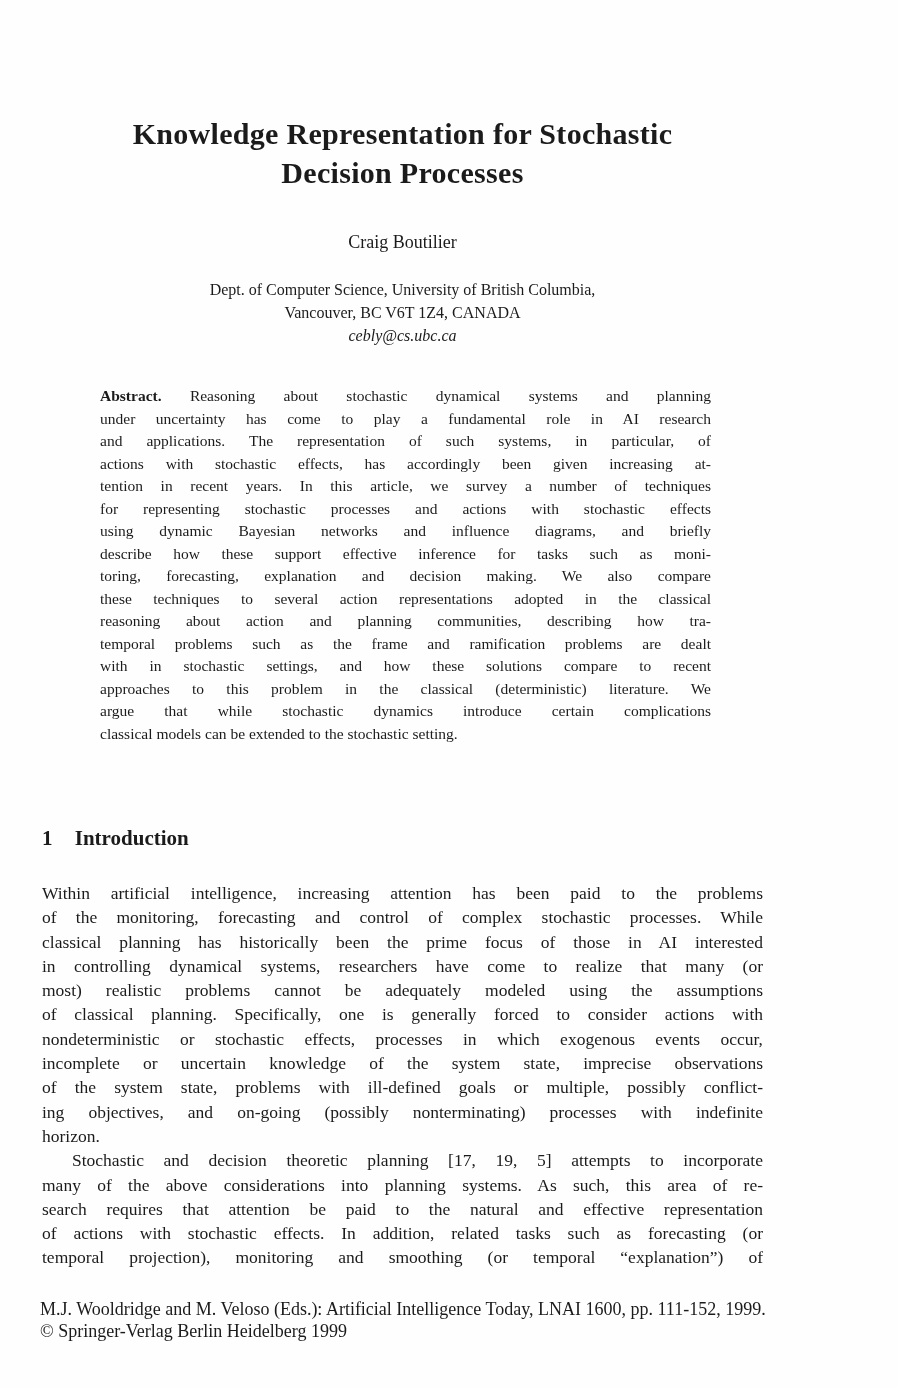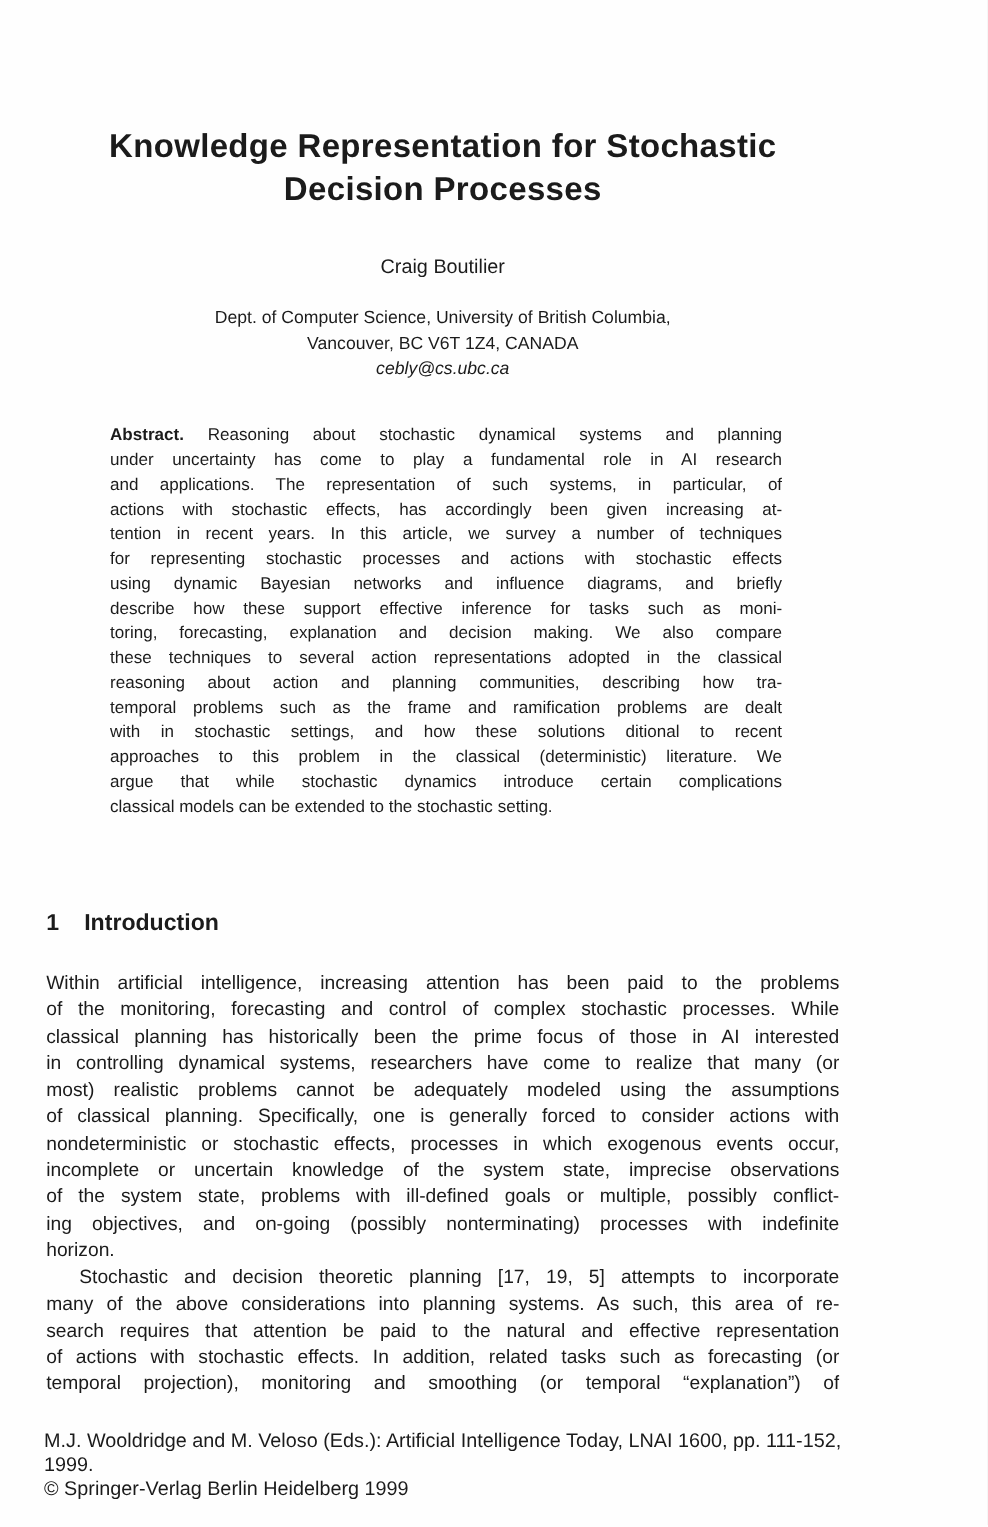--- a/index.html
+++ b/index.html
@@ -3,21 +3,21 @@
 <meta charset="utf-8">
 <style>
   * { margin: 0; padding: 0; box-sizing: border-box; }
   html, body { background: #e8e8e8; }
   .page {
     position: relative;
     width: 898px;
     height: 1388px;
     background: #fefefe;
     color: #1b1b1b;
-    font-family: Liberation Sans, sans-serif;
+    font-family: Liberation Serif, serif;
     padding: 114px 135px 0 42px;
     overflow: hidden;
   }
   
   .title {
     width: 721px;
     text-align: center;
     font-size: 30px;
     font-weight: bold;
     line-height: 39px;
@@ -112,21 +112,21 @@
         <div>and applications. The representation of such systems, in particular, of</div>
         <div>actions with stochastic effects, has accordingly been given increasing at-</div>
         <div>tention in recent years. In this article, we survey a number of techniques</div>
         <div>for representing stochastic processes and actions with stochastic effects</div>
         <div>using dynamic Bayesian networks and influence diagrams, and briefly</div>
         <div>describe how these support effective inference for tasks such as moni-</div>
         <div>toring, forecasting, explanation and decision making. We also compare</div>
         <div>these techniques to several action representations adopted in the classical</div>
         <div>reasoning about action and planning communities, describing how tra-</div>
         <div>temporal problems such as the frame and ramification problems are dealt</div>
-        <div>with in stochastic settings, and how these solutions ditional to recent</div>
+        <div>with in stochastic settings, and how these solutions compare to recent</div>
         <div>approaches to this problem in the classical (deterministic) literature. We</div>
         <div>argue that while stochastic dynamics introduce certain complications</div>
         <div>classical models can be extended to the stochastic setting.</div>
       </div>
   </div>
 
   <h2 class="section-heading">
     <span class="sec-num">1</span>
     <span class="sec-title">Introduction</span>
   </h2>

